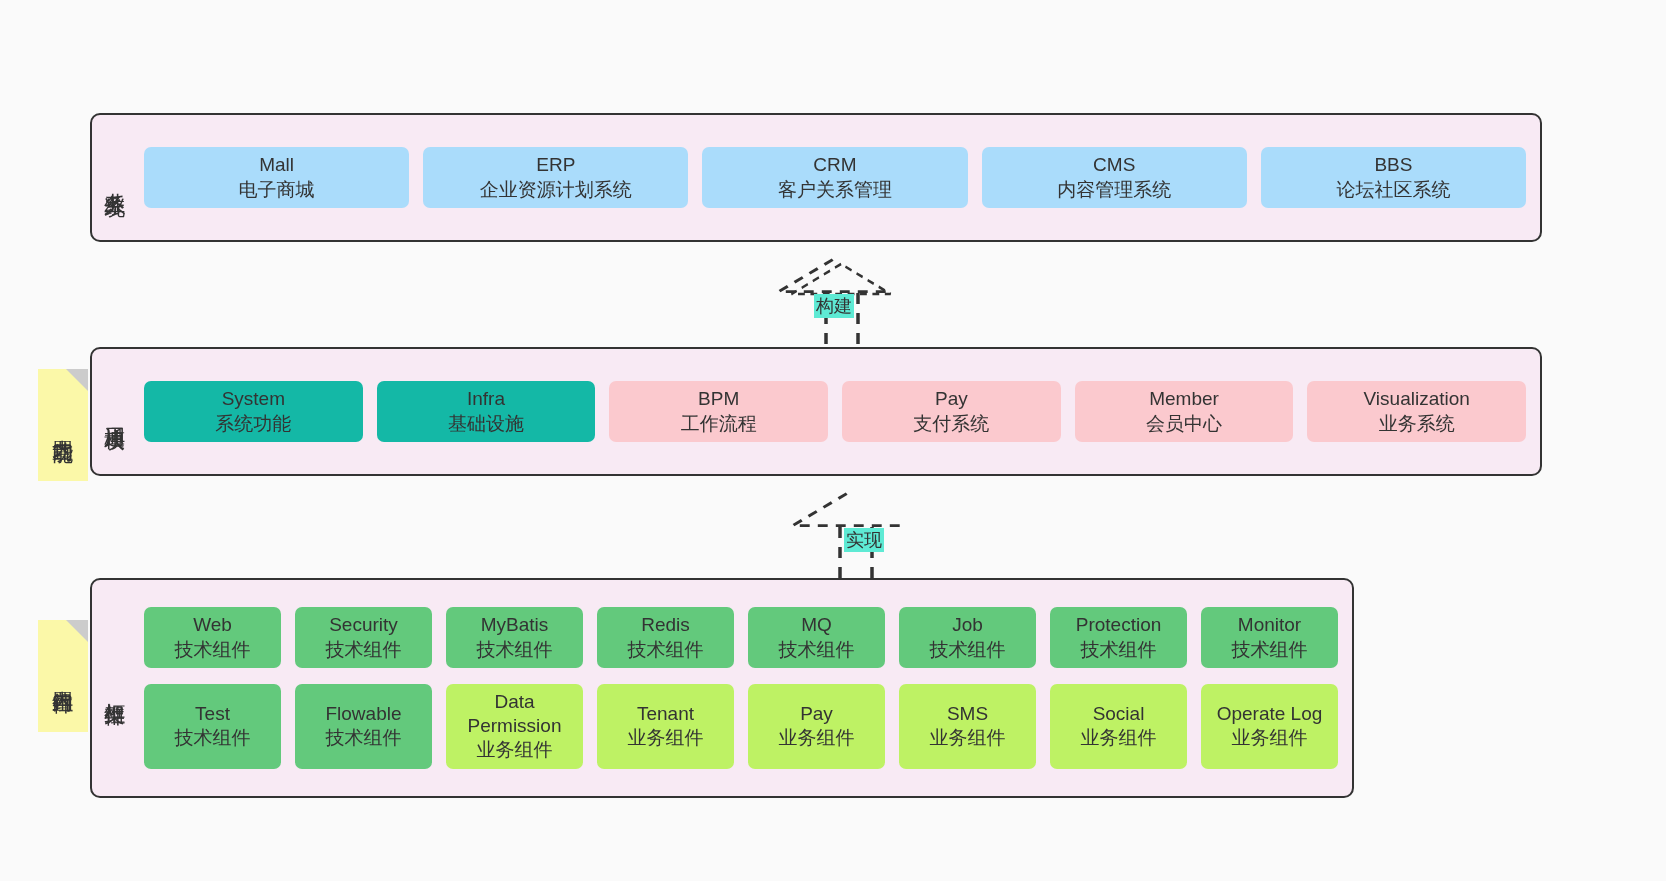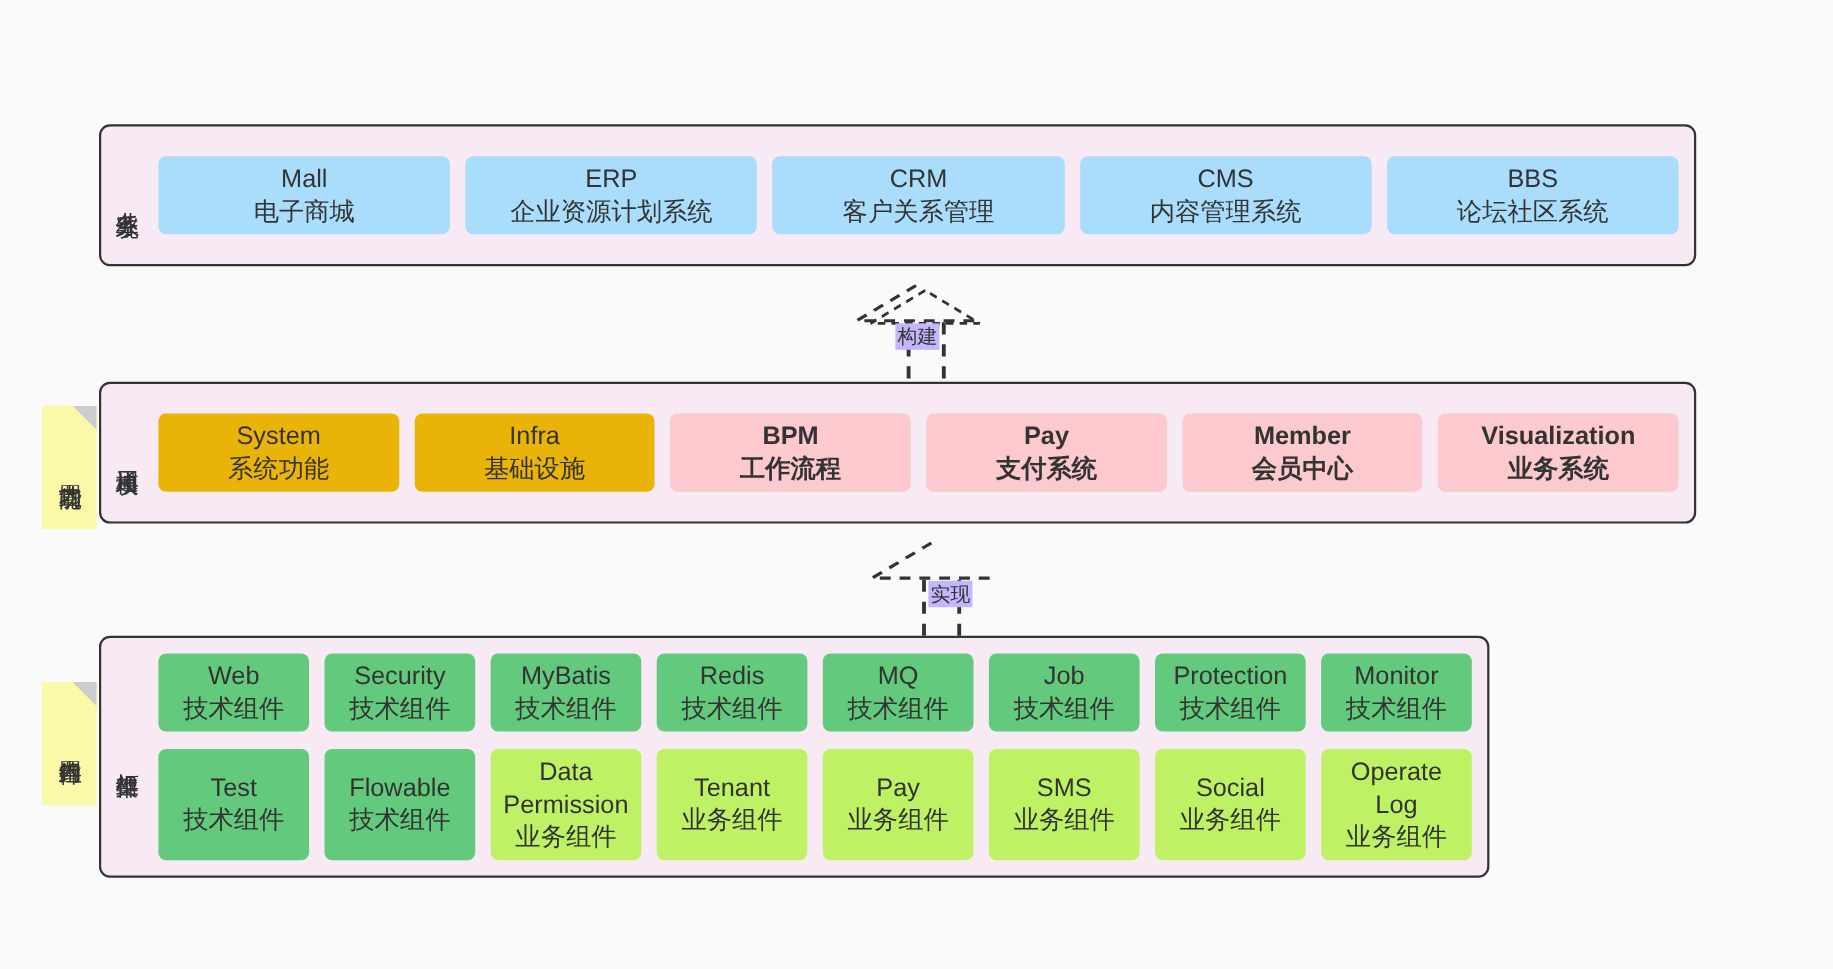--- a/index.html
+++ b/index.html
@@ -63,33 +63,33 @@
   }
 
   .cell {
     flex: 1 1 0;
     border-radius: 7px;
     display: flex;
     flex-direction: column;
     align-items: center;
     justify-content: center;
     text-align: center;
-    font-size: 23px;
+    font-size: 19px;
     line-height: 1.28;
     color: #333333;
     box-sizing: border-box;
     padding: 6px 6px;
   }
   .cell .t1 { display: block; }
   .cell .t2 { display: block; }
 
   
   .tone-blue       { background: #aadcfb; }
-  .tone-red        { background: #eab308; }
-  .tone-pink       { background: #fbc9ce; font-weight: bold; }
+  .tone-red        { background: #14b8a6; }
+  .tone-pink       { background: #fbc9ce; }
   .tone-green      { background: #63c97c; }
   .tone-lightgreen { background: #bef264; }
 
   
   .note {
     position: absolute;
     background: #fbf8a8;
     display: flex;
     align-items: center;
     justify-content: center;
@@ -113,21 +113,21 @@
 
   
   .arrow {
     position: absolute;
   }
   .arrow svg { display: block; overflow: visible; }
   .arrow-label {
     position: absolute;
     font-size: 18px;
     color: #333333;
-    background: #c4b5fd;
+    background: #5eead4;
     padding: 0 2px;
     white-space: nowrap;
   }
 </style>
 </head>
 <body>
 
 <div class="canvas">
 
   <div class="layer" style="left:90px; top:113px; width:1452px; height:129px;">

